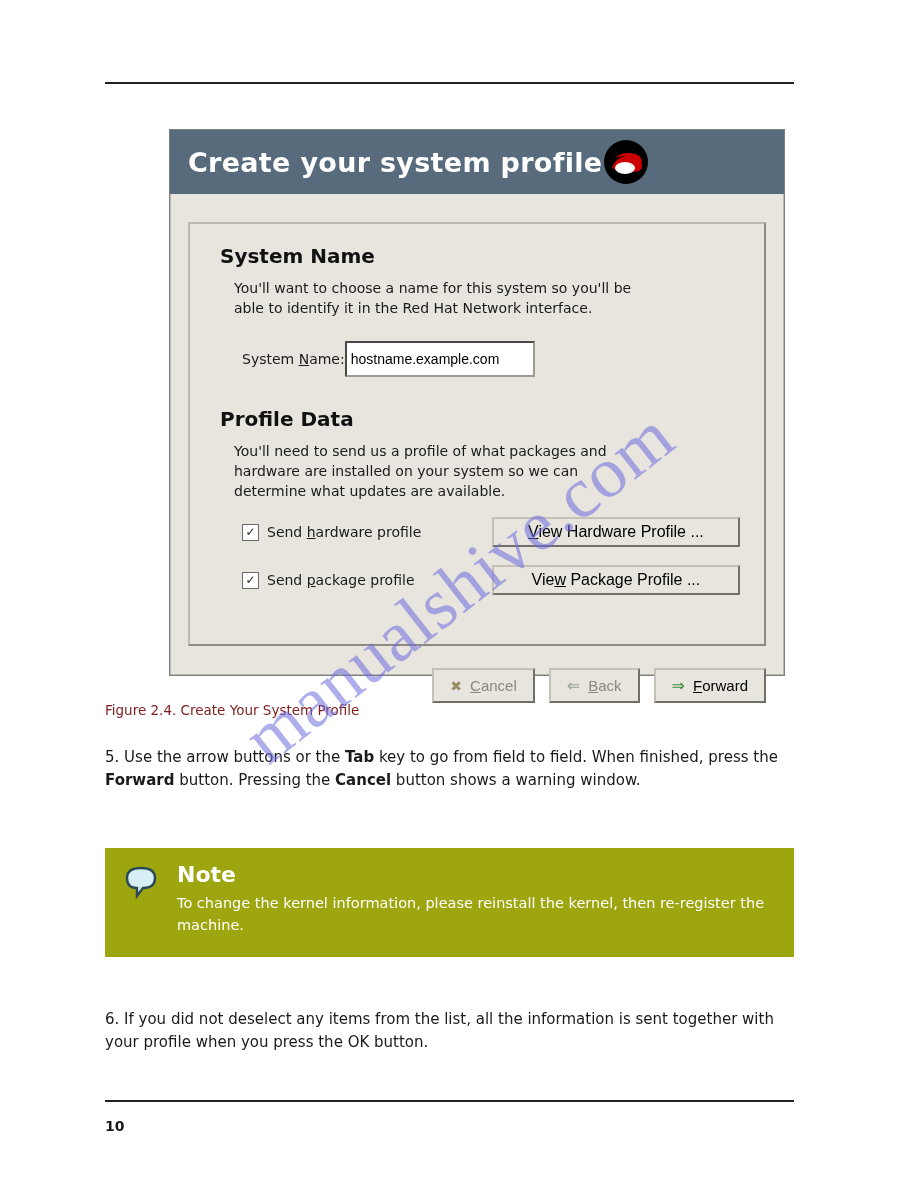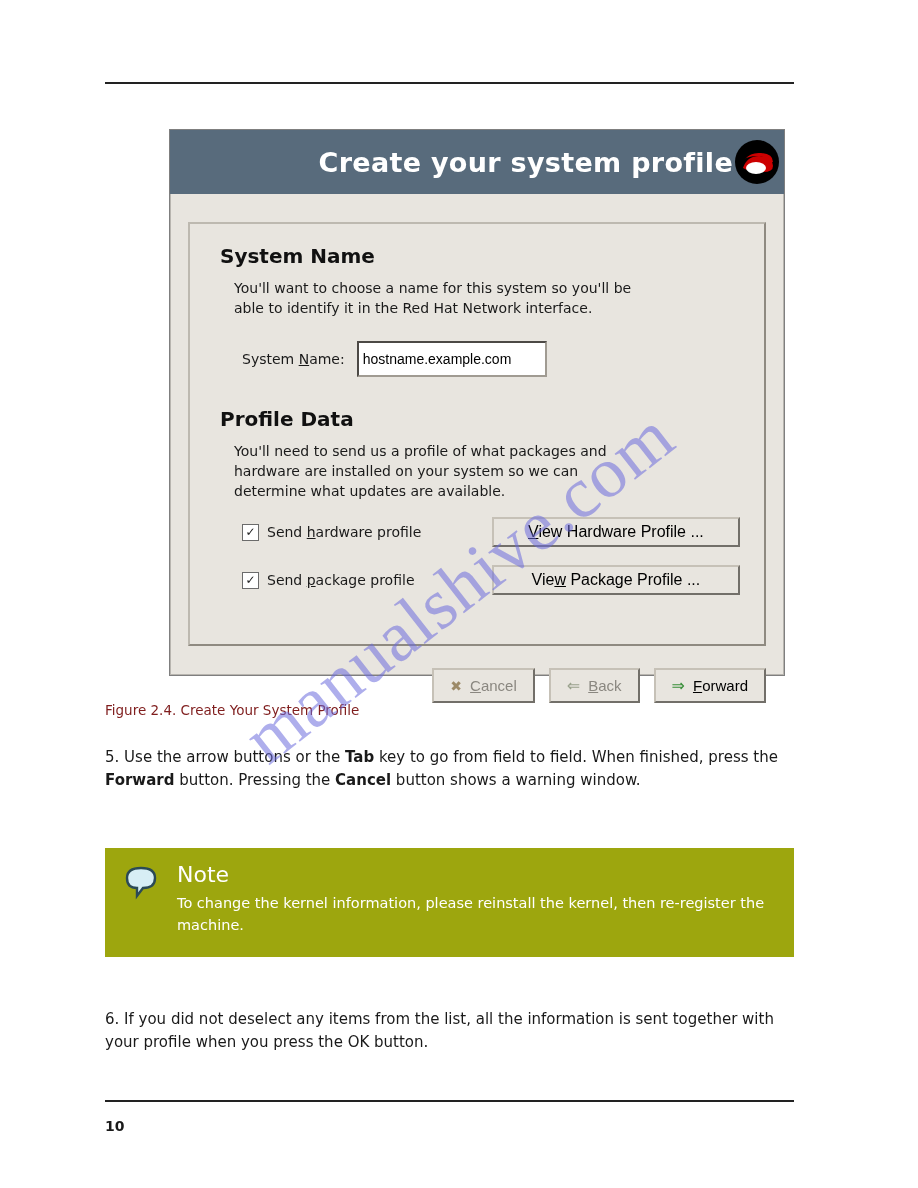--- a/index.html
+++ b/index.html
@@ -34,22 +34,22 @@
     height: 545px;
     background: #e8e5df;
     border: 1px solid #7f7f7f;
     box-shadow: 0 0 0 1px #b8b5af inset;
   }
   .titlebar {
     background: #586b7c;
     height: 64px;
     display: flex;
     align-items: center;
-    padding: 0 3px 0 18px;
-    justify-content: flex-end;
+    padding: 0 18px 0 18px;
+    justify-content: flex-start;
   }
   .titlebar-text {
     color: #ffffff;
     font-weight: 800;
     font-size: 27px;
     letter-spacing: 0.3px;
   }
   .rh-icon {
     width: 48px; height: 48px;
     flex: 0 0 48px;
@@ -75,21 +75,21 @@
   .helper {
     font-size: 14px;
     color: #1a1a1a;
     margin: 0 0 16px 14px;
     max-width: 420px;
     line-height: 1.45;
   }
   .field-row {
     display: flex;
     align-items: center;
-    gap: 12px;
+    gap: 0;
     margin-left: 22px;
     margin-bottom: 30px;
     margin-top: 22px;
   }
   .field-label {
     font-size: 14px;
   }
   .underline-mnemonic { text-decoration: underline; }
   .text-input {
     border: 2px inset #a09b92;
@@ -186,21 +186,21 @@
     right: 124px;
     top: 848px;
     background: #9da60e;
     color: #ffffff;
     padding: 14px 20px 20px 72px;
     min-height: 100px;
     box-sizing: border-box;
   }
   .note-title {
     font-size: 22px;
-    font-weight: 400;
+    font-weight: 700;
     margin: 0 0 6px 0;
   }
   .note-body {
     font-size: 14.5px;
     line-height: 1.5;
   }
   .bubble-icon {
     position: absolute;
     left: 16px;
     top: 14px;

